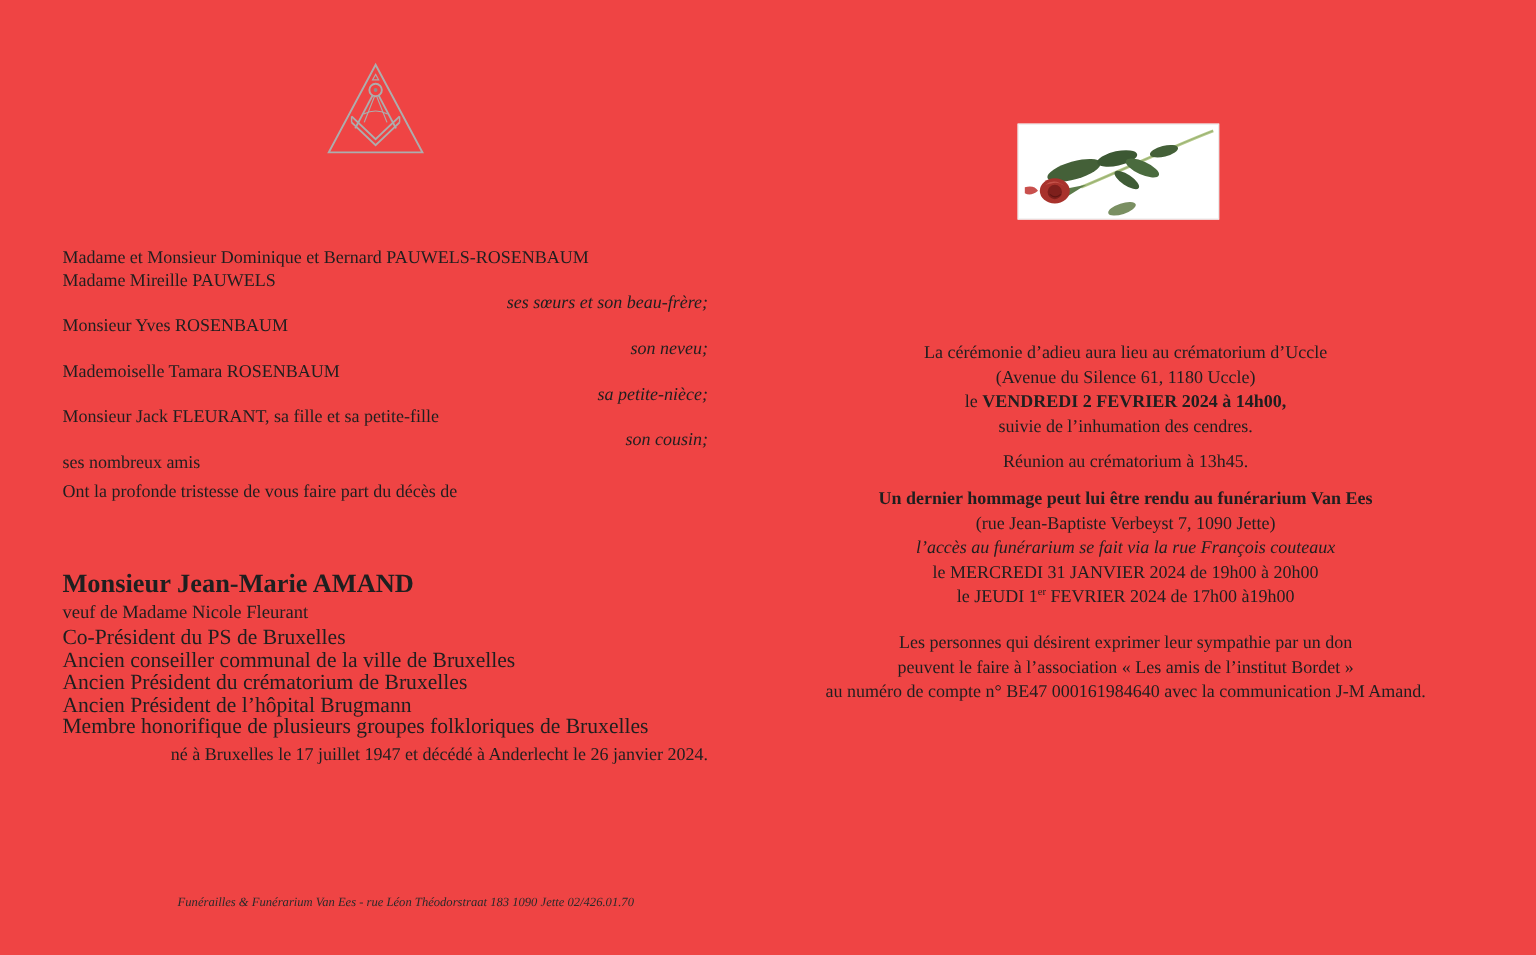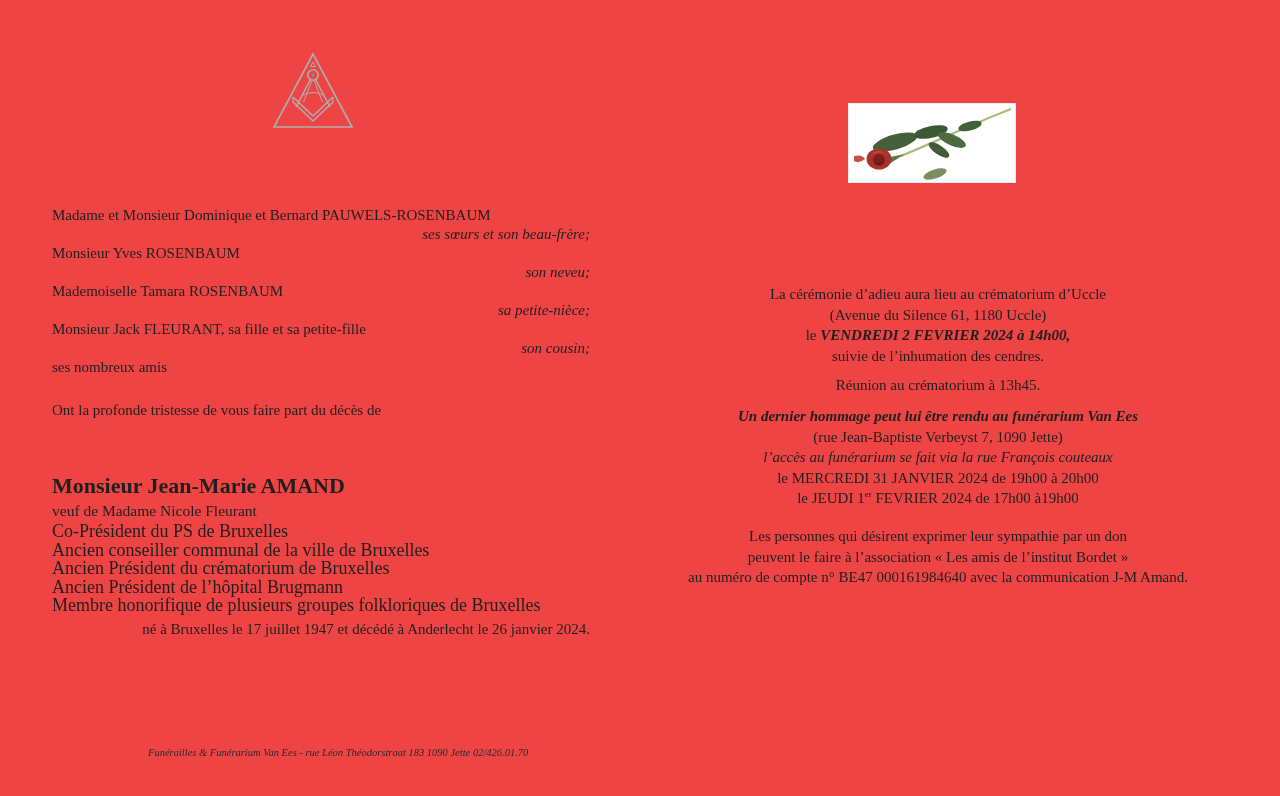--- a/index.html
+++ b/index.html
@@ -32,21 +32,21 @@
   #deceased-sub { font-size:15.5px; font-weight:normal; line-height:20px; margin-bottom:1px; }
   .deceased-title { font-size:18px; line-height:18.6px; }
 
   #life-dates { position:absolute; left:52px; top:621px; width:538px; text-align:right; font-size:15px; }
 
   #doc-footer { position:absolute; left:148px; top:747px; width:600px; font-size:10.5px; font-style:italic; color:#2a2a2a; }
 
   
   #right-col { position:absolute; left:668px; top:284px; width:540px; text-align:center; font-size:15px; }
   .r-line { line-height:20.6px; }
-  .bold { font-weight:bold;font-style:italic; }
+  .bold { font-weight:bold; }
   .italic { font-style:italic; }
   #reunion-block { margin-top:9px;text-align:center; }
   #homage-block { margin-top:10px; }
   #donation-block { margin-top:17px; }
   sup.ord { font-size:9px; vertical-align:super; line-height:0; }
 </style>
 </head>
 <body>
 
 <div id="page">
@@ -97,20 +97,21 @@
       <path d="M22 50 Q30 44 38 51 Q33 47 27 49 Z" fill="#c4534a"></path>
       <circle cx="30" cy="56" r="6" fill="#7e1f1c"></circle>
       <path d="M26 58 Q30 62 35 58" stroke="#5f1513" stroke-width="1" fill="none"></path>
 
       <path d="M5 52 q8 -2 11 3 q-6 5 -11 2 Z" fill="#c9504d"></path>
     </svg>
   </div>
 
   <div id="mourners">
     <div class="m-line">Madame et Monsieur Dominique et Bernard PAUWELS-ROSENBAUM</div>
+    <div class="m-line">Madame Mireille PAUWELS</div>
     <div class="m-line m-relation">ses sœurs et son beau-frère;</div>
     <div class="m-line">Monsieur Yves ROSENBAUM</div>
     <div class="m-line m-relation">son neveu;</div>
     <div class="m-line">Mademoiselle Tamara ROSENBAUM</div>
     <div class="m-line m-relation">sa petite-nièce;</div>
     <div class="m-line">Monsieur Jack FLEURANT, sa fille et sa petite-fille</div>
     <div class="m-line m-relation">son cousin;</div>
     <div class="m-line">ses nombreux amis</div>
   </div>
 

